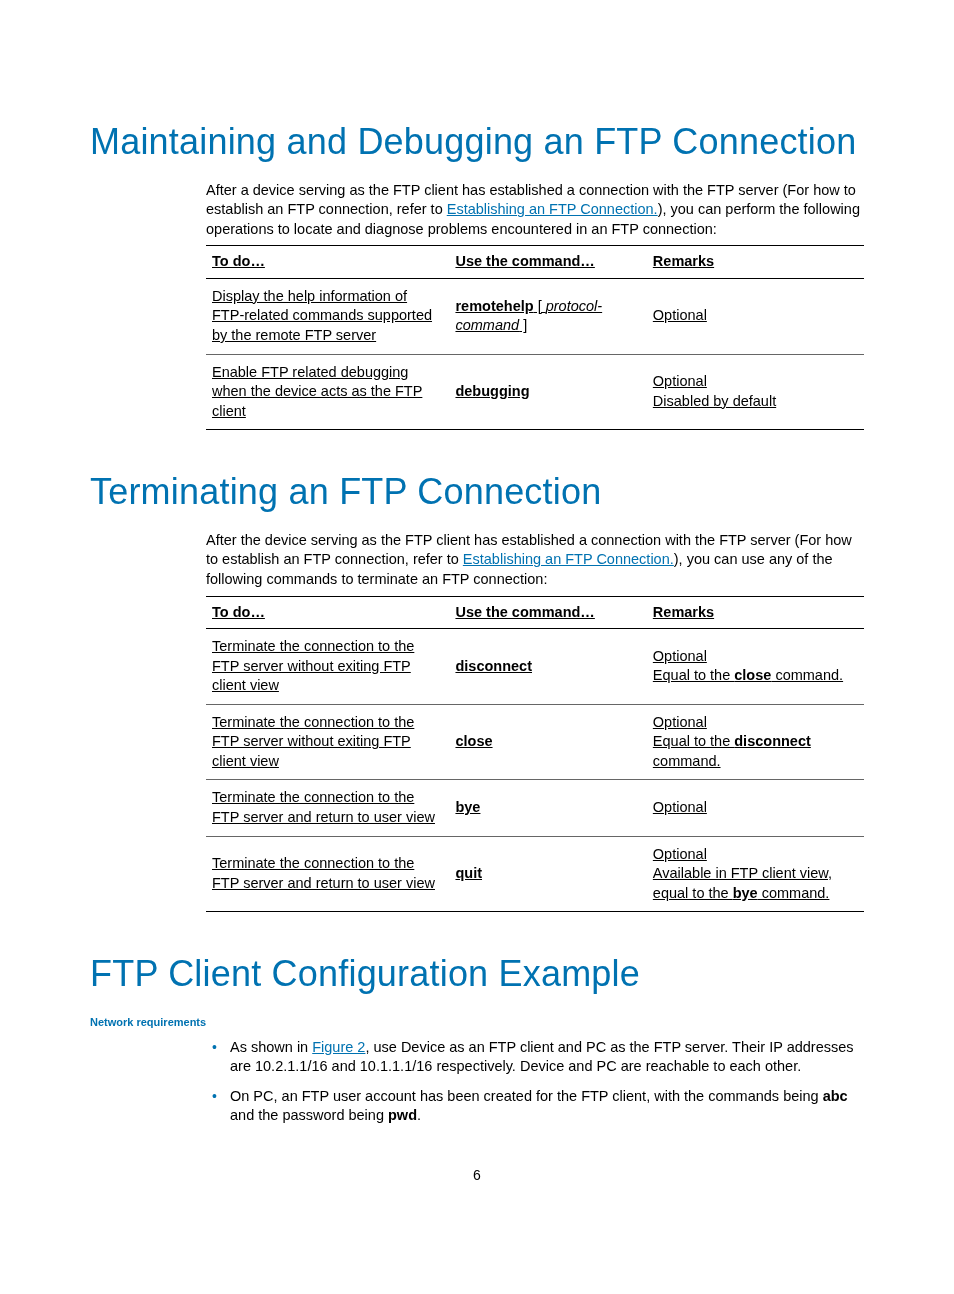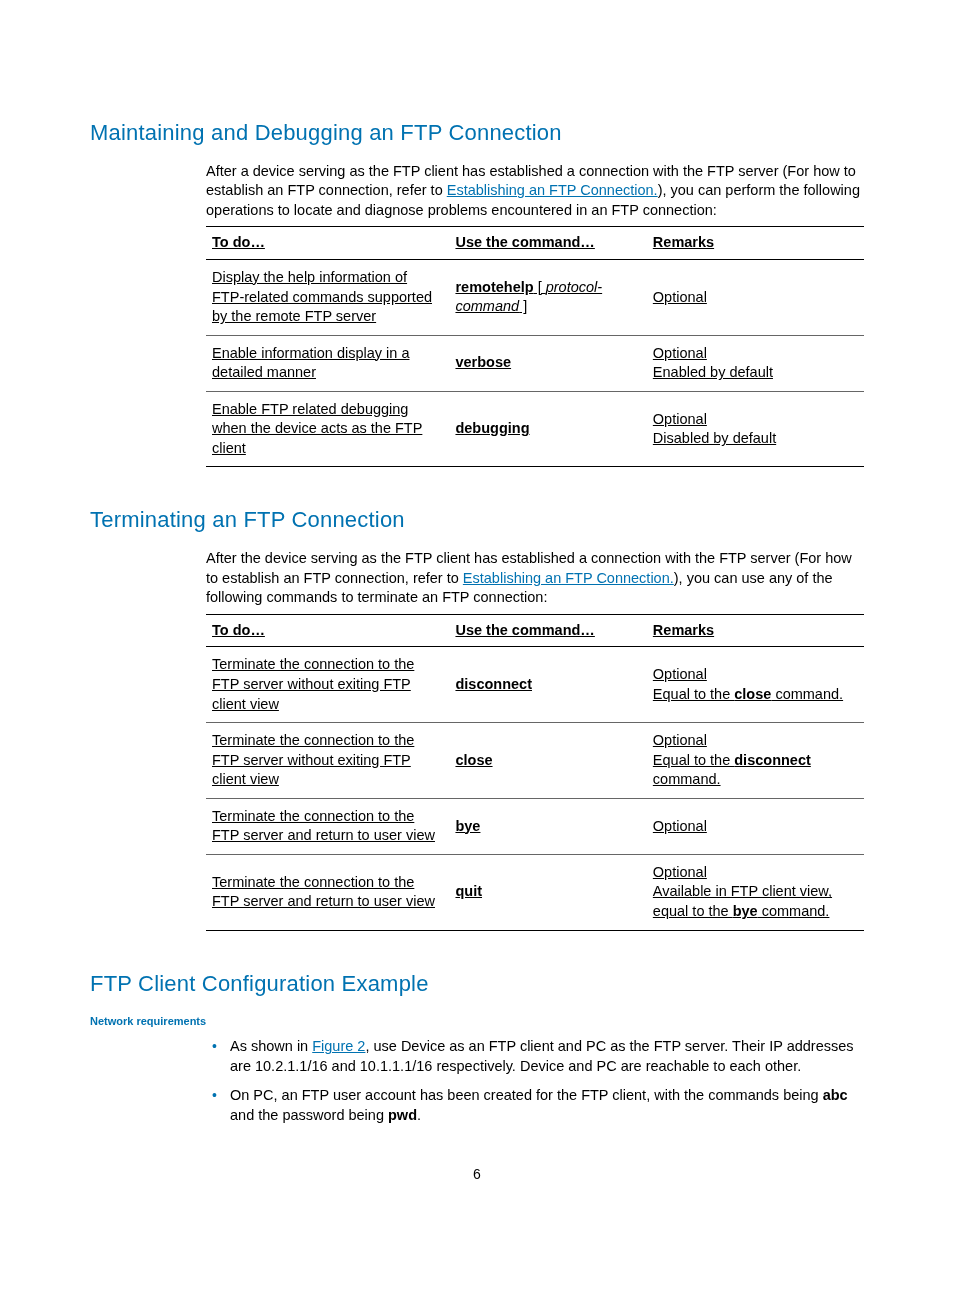--- a/index.html
+++ b/index.html
@@ -8,21 +8,21 @@
     color: #000;
     margin: 0;
     padding: 80px 90px 60px 90px;
     line-height: 1.35;
     background: #fff;
   }
   h1 {
     font-family: "Futura", "Trebuchet MS", Arial, sans-serif;
     color: #0072b1;
     font-weight: 400;
-    font-size: 22px;
+    font-size: 36px;
     margin: 38px 0 14px 0;
     letter-spacing: 0.2px;
   }
   h2.sub {
     color: #0072b1;
     font-weight: 700;
     font-size: 11px;
     margin: 16px 0 8px 0;
   }
   .indent {
@@ -111,28 +111,20 @@
       <tr>
         <td>Display the help information of FTP-related commands supported by the remote FTP server</td>
         <td>
           <span class="cmd-bold">remotehelp</span><span> [ </span><span class="cmd-ital">protocol-command</span><span> ]</span>
         </td>
         <td>
           <div>Optional</div>
         </td>
       </tr>
       <tr>
-        <td>Enable information display in a detailed manner</td>
-        <td><span class="cmd-bold">verbose</span></td>
-        <td>
-          <div>Optional</div>
-          <div>Enabled by default</div>
-        </td>
-      </tr>
-      <tr>
         <td>Enable FTP related debugging when the device acts as the FTP client</td>
         <td><span class="cmd-bold">debugging</span></td>
         <td>
           <div>Optional</div>
           <div>Disabled by default</div>
         </td>
       </tr>
     </tbody>
   </table>
 </div>

